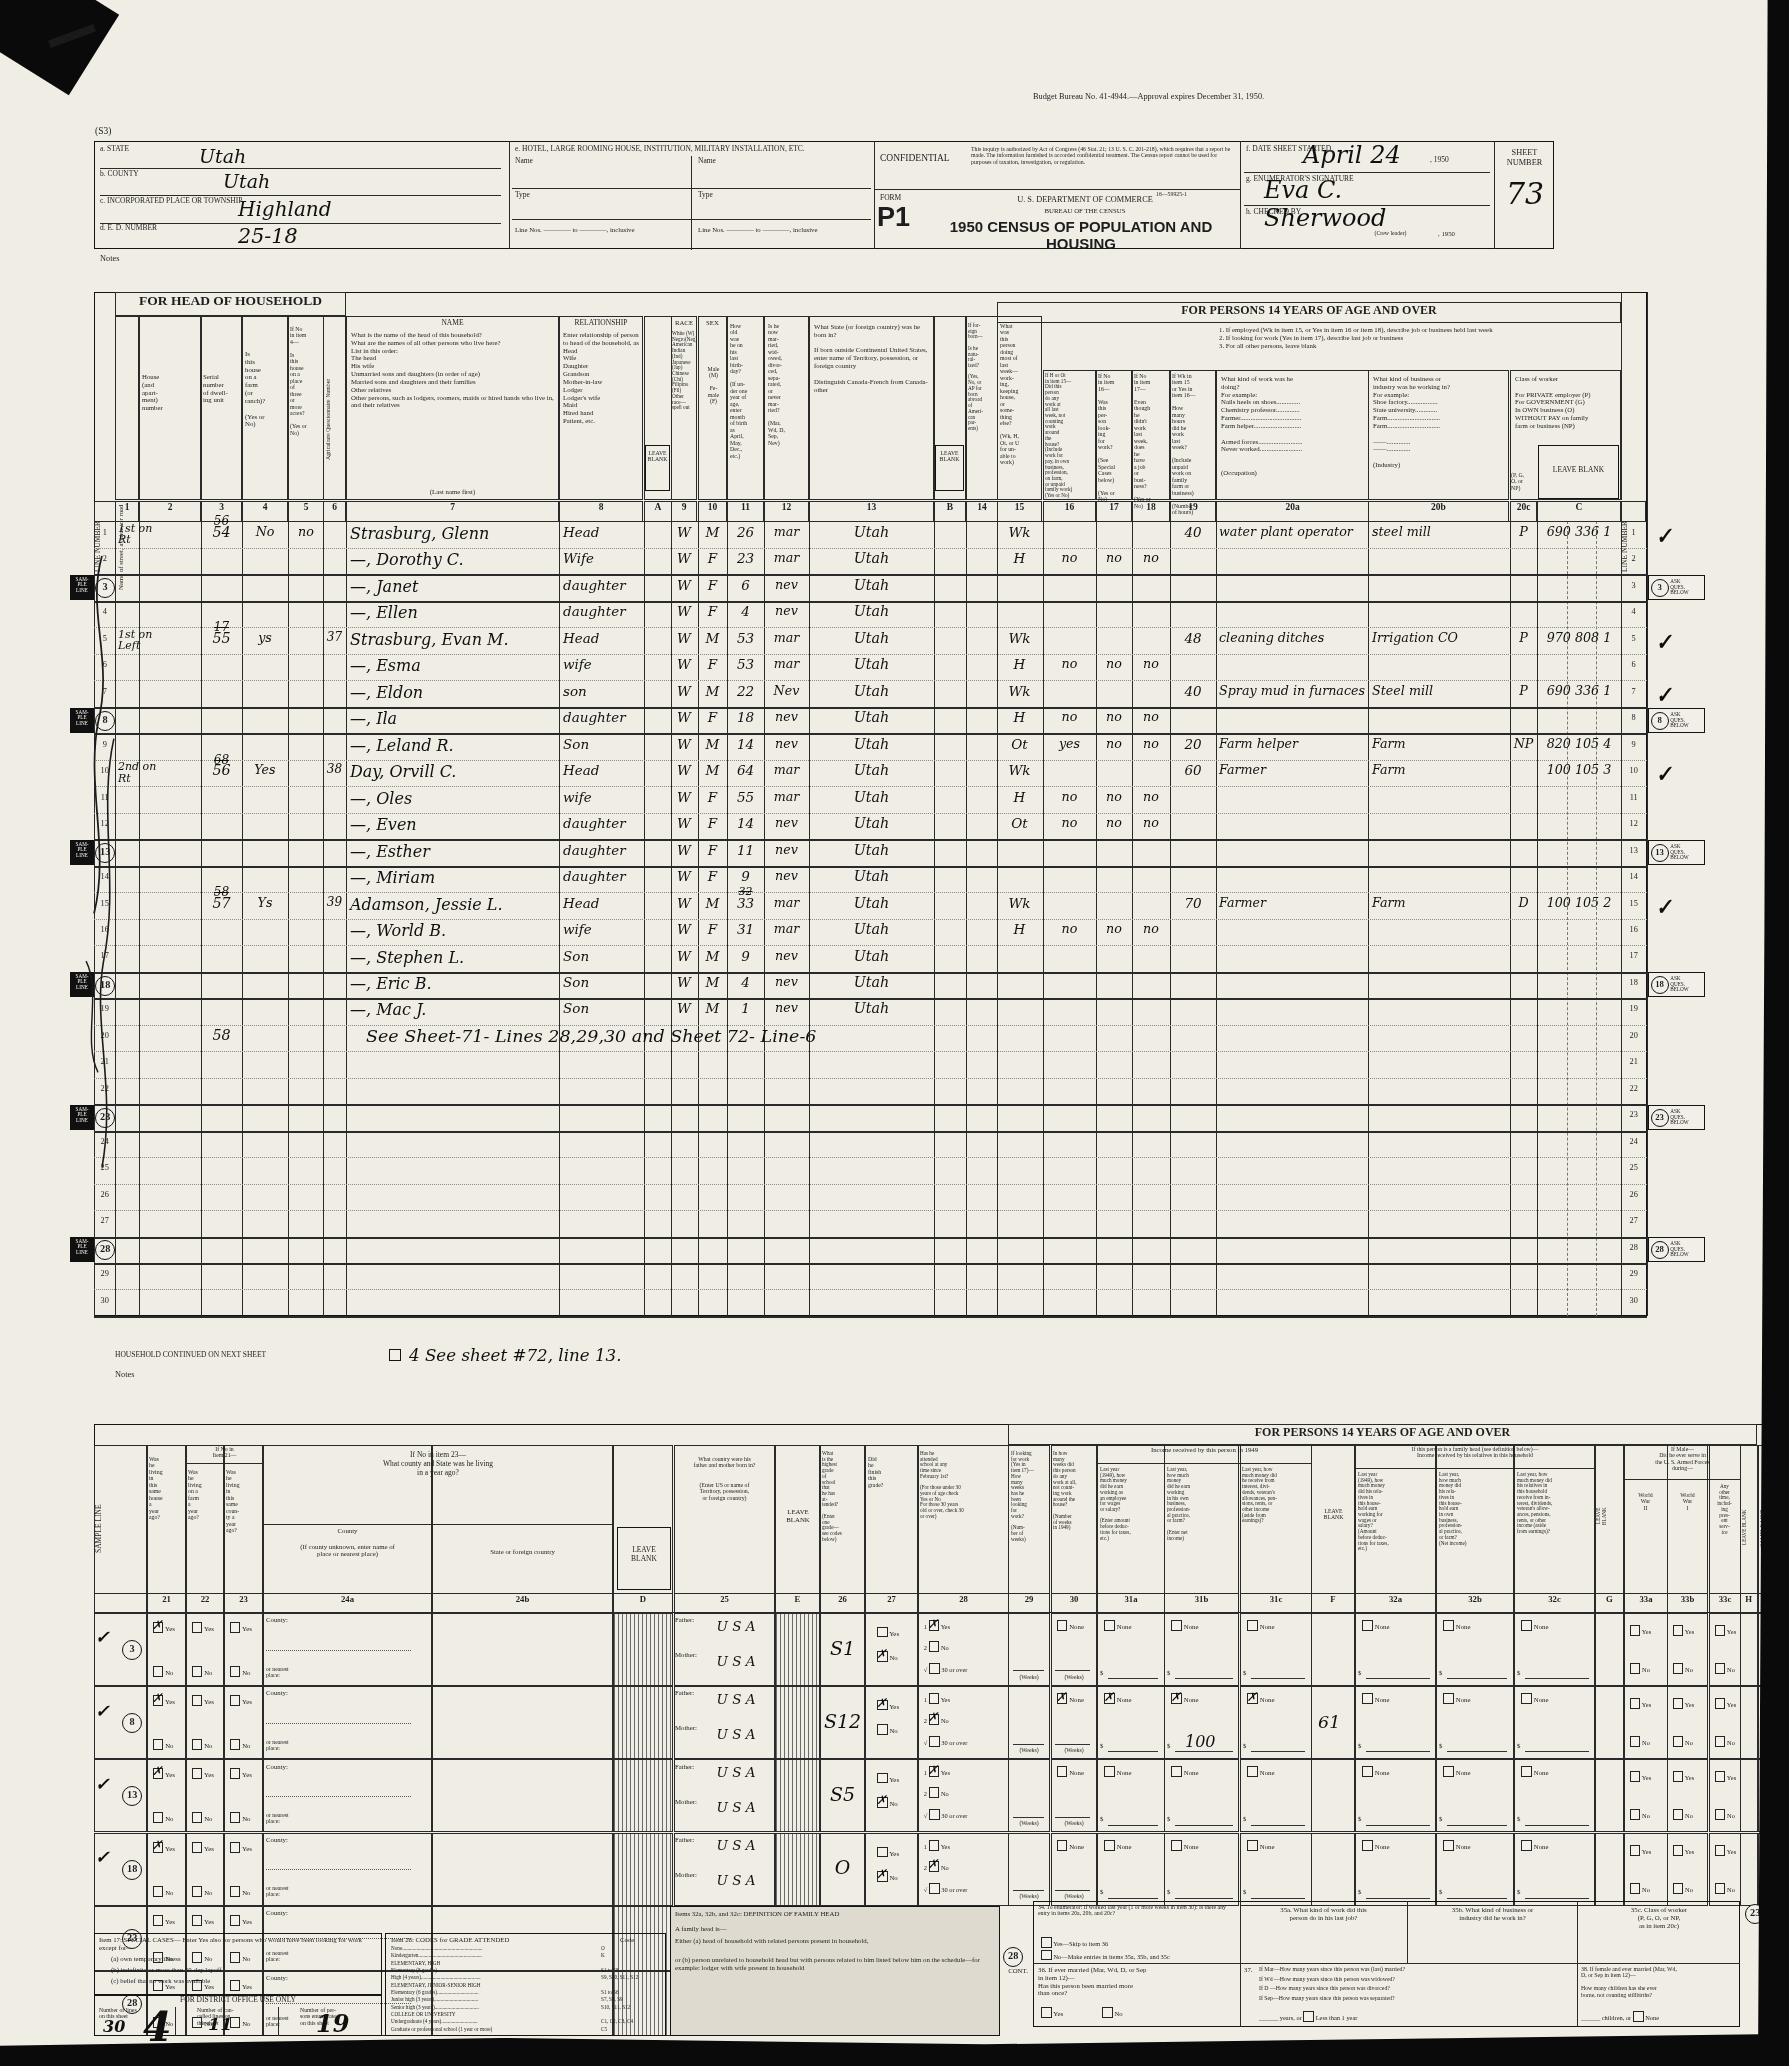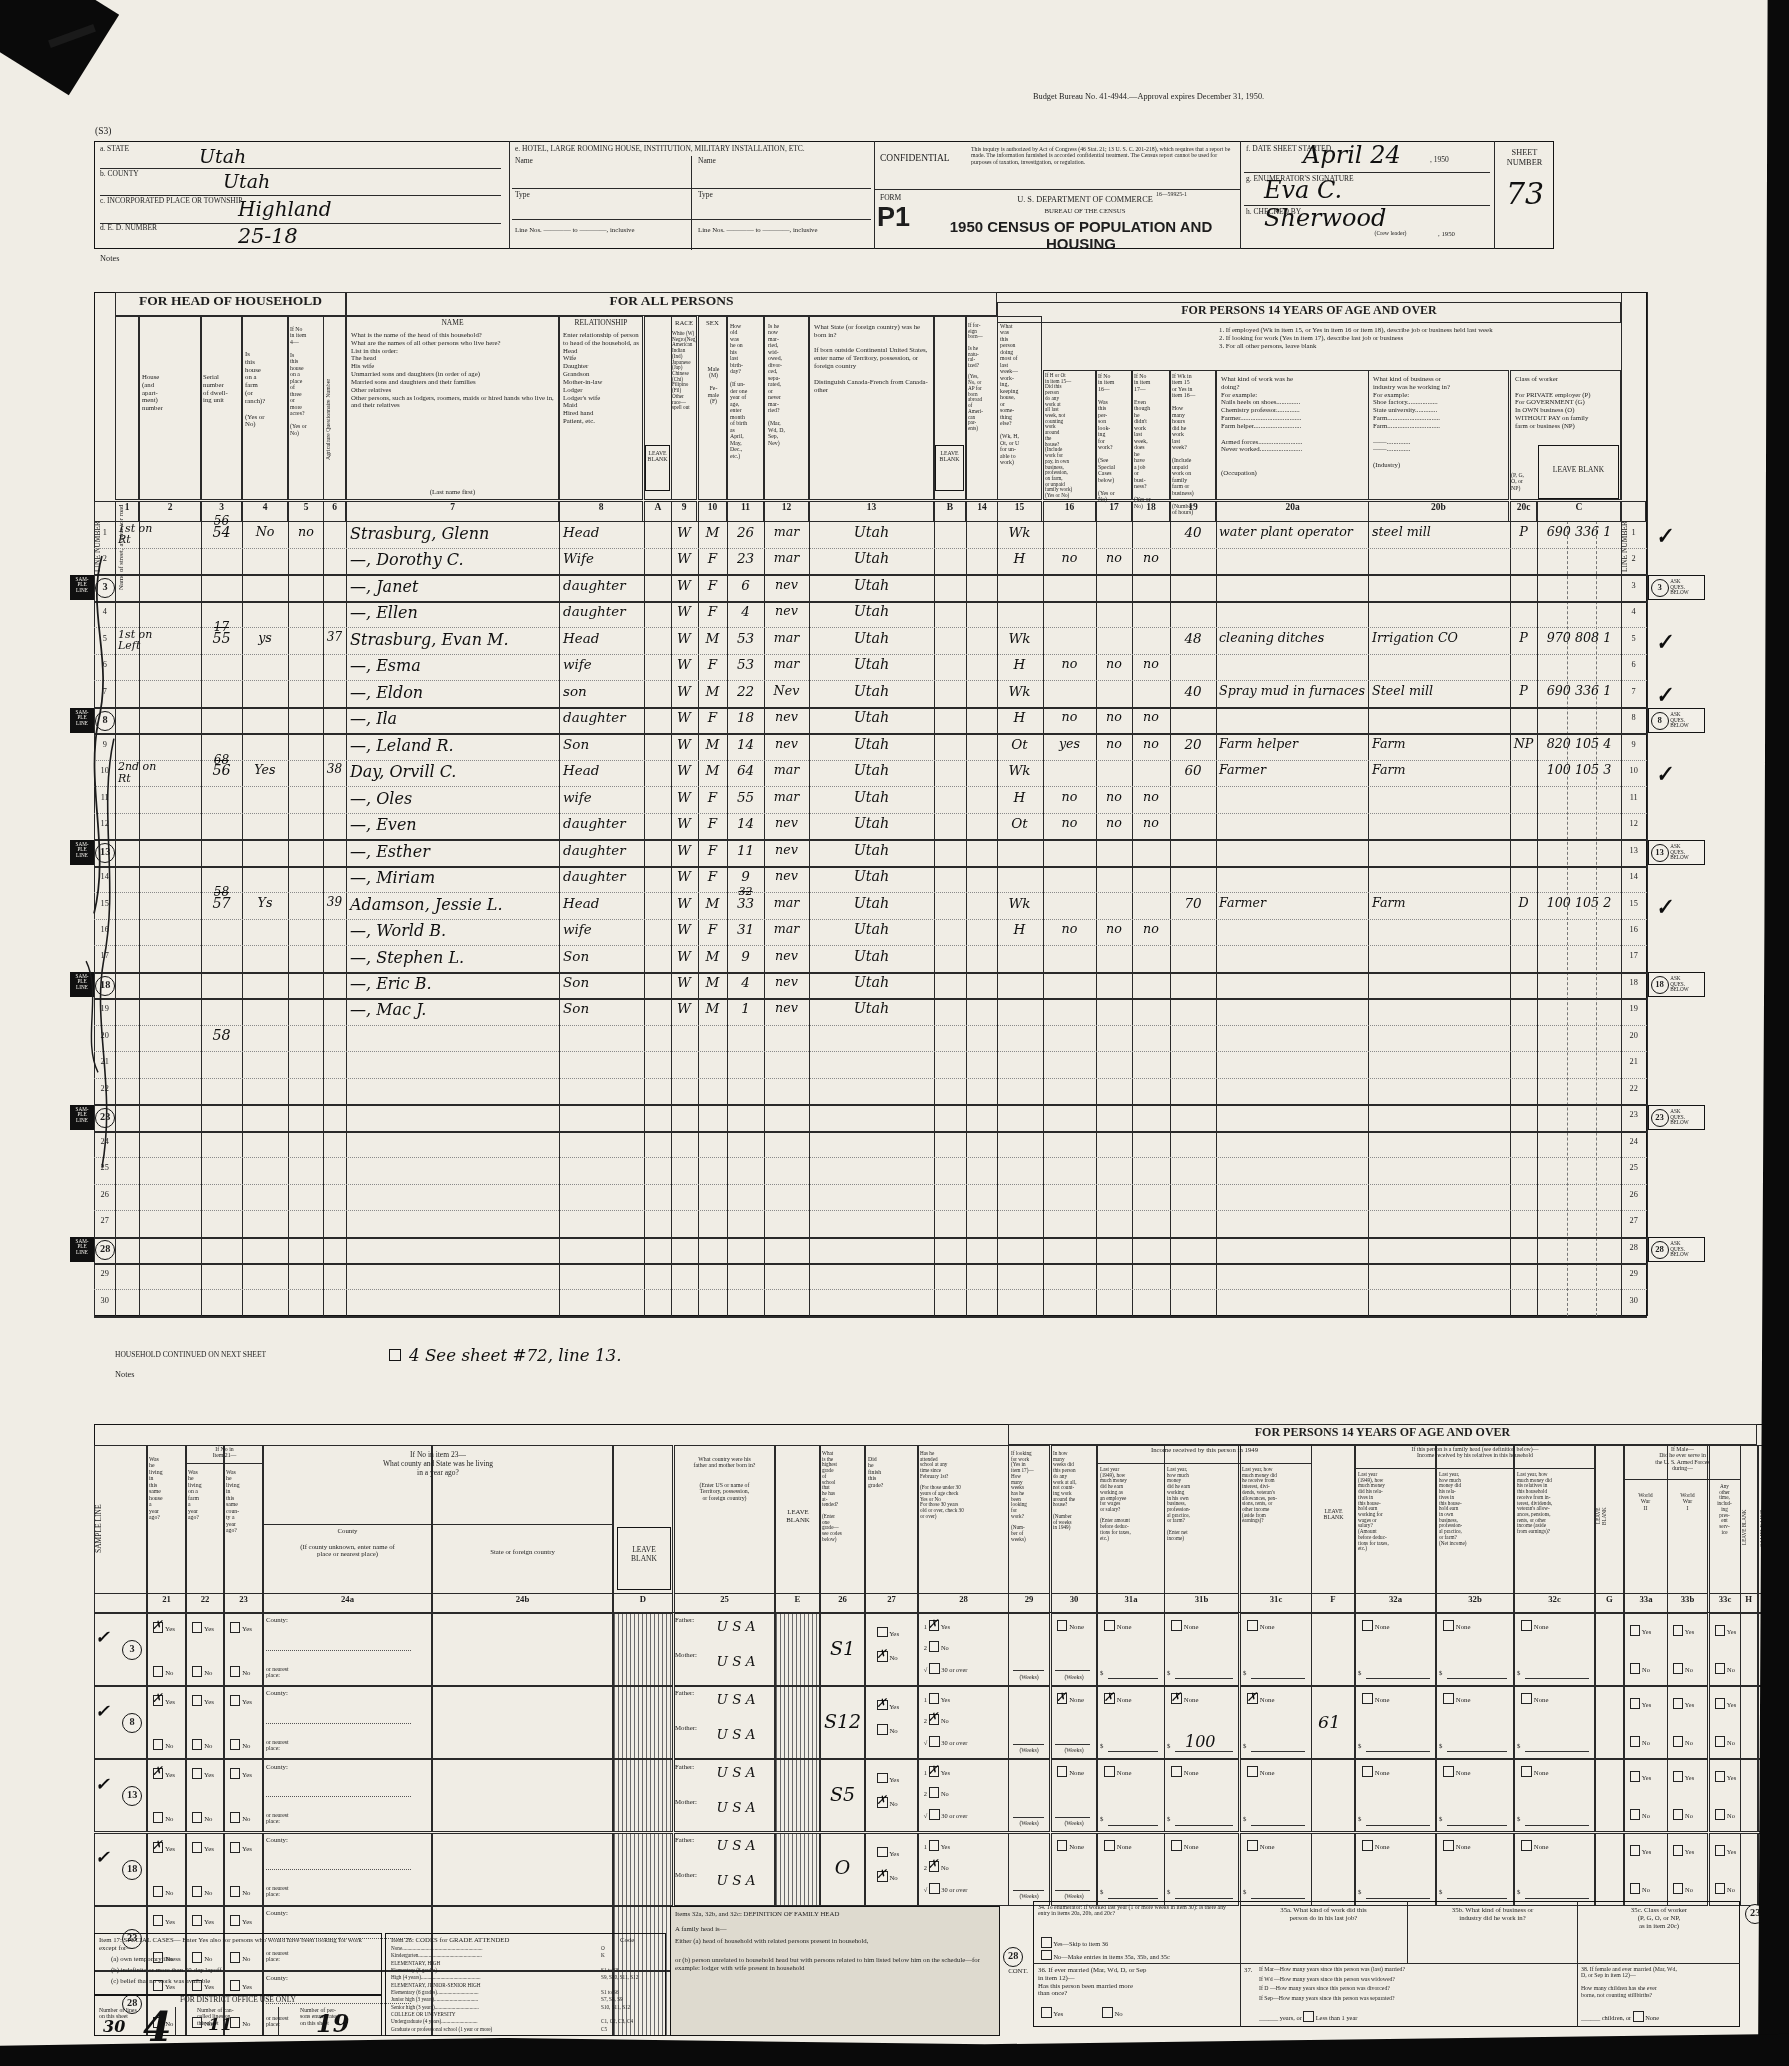--- a/index.html
+++ b/index.html
@@ -82,21 +82,20 @@
       <div class="bx hw" style="left: 1264px; top: 176px; width: 207px; height: 27px; font: italic 24px &quot;DejaVu Serif&quot;;">Eva C. Sherwood</div>
       <div class="bx " style="left: 1244px; top: 205px; width: 246px; height: 0.8px; background: rgb(42, 42, 42);"></div>
       <div class="bx t9 bold" style="left: 1246px; top: 208px; width: 159px; height: 9.5px;">h. CHECKED BY</div>
       <div class="bx t7 c" style="left: 1351px; top: 230px; width: 79px; height: 9.5px;">(Crew leader)</div>
       <div class="bx t8" style="left: 1438px; top: 230px; width: 48px; height: 9.5px;">, 1950</div>
       <div class="bx t10 bold c pre" style="left: 1500px; top: 148px; width: 49px; height: 24px;">SHEET NUMBER</div>
       <div class="bx hw" style="left: 1506px; top: 176px; width: 48px; height: 40px; font: italic 30px &quot;DejaVu Serif&quot;;">73</div>
       <div class="bx t10 bold" style="left: 100px; top: 254px; width: 48px; height: 11px;">Notes</div>
       <div class="bx b2" style="left: 94px; top: 292px; width: 1553px; height: 1024px;"></div>
       <div class="bx b c bold" style="left: 115px; top: 292px; width: 231px; height: 24px; font: bold 13.5px &quot;Liberation Serif&quot;;">FOR HEAD OF HOUSEHOLD</div>
-      <div class="bx b c bold" style="left: 346px; top: 292px; width: 651px; height: 24px; font: bold 13.5px &quot;Liberation Serif&quot;;">FOR ALL PERSONS</div>
       <div class="bx b c bold" style="left: 997px; top: 302px; width: 624px; height: 20.7px; font: bold 12px &quot;Liberation Serif&quot;;">FOR PERSONS 14 YEARS OF AGE AND OVER</div>
       <div class="bx t8 pre" style="left: 1170px; top: 326px; width: 447px; height: 43px; padding-left: 49px;">1. If employed (Wk in item 15, or Yes in item 16 or item 18), describe job or business held last week
 2. If looking for work (Yes in item 17), describe last job or business
 3. For all other persons, leave blank</div>
       <div class="bx " style="left: 115px; top: 292px; width: 0.8px; height: 208px; background: rgb(42, 42, 42);"></div>
       <div class="bx " style="left: 1621px; top: 292px; width: 0.8px; height: 208px; background: rgb(42, 42, 42);"></div>
       <div class="bx vert t9 bold c" style="left: 94px; top: 340px; width: 21.5px; height: 413px;">LINE NUMBER</div>
       <div class="bx vert t9 bold c" style="left: 1621px; top: 340px; width: 25.4px; height: 413px;">LINE NUMBER</div>
       <div class="bx b" style="left: 115px; top: 316px; width: 24px; height: 184px;"></div>
       <div class="bx vert t8 c" style="left: 117px; top: 364px; width: 20.7px; height: 366px;">Name of street, avenue, or road</div>
@@ -773,20 +772,21 @@
       <div class="bx hw" style="left: 563px; top: 1000px; width: 81px; height: 23px; font: italic 13.5px &quot;DejaVu Serif&quot;; white-space: nowrap; overflow: visible;">Son</div>
       <div class="bx hw c" style="left: 671px; top: 1000px; width: 26px; height: 23px; font: italic 13.5px &quot;DejaVu Serif&quot;; white-space: nowrap; overflow: visible;">W</div>
       <div class="bx hw c" style="left: 698px; top: 1000px; width: 29px; height: 23px; font: italic 13.5px &quot;DejaVu Serif&quot;; white-space: nowrap; overflow: visible;">M</div>
       <div class="bx hw c" style="left: 727px; top: 1000px; width: 37px; height: 23px; font: italic 13.5px &quot;DejaVu Serif&quot;; white-space: nowrap; overflow: visible;">1</div>
       <div class="bx hw c" style="left: 764px; top: 1000px; width: 45px; height: 23px; font: italic 12.7px &quot;DejaVu Serif&quot;; white-space: nowrap; overflow: visible;">nev</div>
       <div class="bx hw c" style="left: 809px; top: 1000px; width: 125px; height: 23px; font: italic 14.3px &quot;DejaVu Serif&quot;; white-space: nowrap; overflow: visible;">Utah</div>
       <div class="bx " style="left: 94px; top: 1025px; width: 1553px; height: 0.8px; background: none; border-top: 0.8px dotted rgb(138, 138, 138);"></div>
       <div class="bx t10 bold c" style="left: 94px; top: 1031px; width: 21.5px; height: 14.3px;">20</div>
       <div class="bx t10 bold c" style="left: 1621px; top: 1031px; width: 25.4px; height: 14.3px;">20</div>
       <div class="bx hw c" style="left: 201px; top: 1027px; width: 41px; height: 23px; font: italic 14.3px &quot;DejaVu Serif&quot;; white-space: nowrap; overflow: visible;">58</div>
+      <div class="bx hw" style="left: 366px; top: 1026px; width: 715px; height: 22px; font: italic 17.5px &quot;DejaVu Serif&quot;;">See Sheet-71- Lines 28,29,30  and Sheet 72- Line-6</div>
       <div class="bx " style="left: 94px; top: 1051px; width: 1553px; height: 0.8px; background: none; border-top: 0.8px dotted rgb(138, 138, 138);"></div>
       <div class="bx t10 bold c" style="left: 94px; top: 1057px; width: 21.5px; height: 14.3px;">21</div>
       <div class="bx t10 bold c" style="left: 1621px; top: 1057px; width: 25.4px; height: 14.3px;">21</div>
       <div class="bx " style="left: 94px; top: 1078px; width: 1553px; height: 0.8px; background: none; border-top: 0.8px dotted rgb(138, 138, 138);"></div>
       <div class="bx t10 bold c" style="left: 94px; top: 1084px; width: 21.5px; height: 14.3px;">22</div>
       <div class="bx t10 bold c" style="left: 1621px; top: 1084px; width: 25.4px; height: 14.3px;">22</div>
       <div class="bx " style="left: 94px; top: 1104px; width: 1553px; height: 2.4px; background: rgb(42, 42, 42);"></div>
       <div class="bx t10 bold c" style="left: 94px; top: 1110px; width: 21.5px; height: 14.3px;">23</div>
       <div class="bx t10 bold c" style="left: 1621px; top: 1110px; width: 25.4px; height: 14.3px;">23</div>
       <div class="bx dark" style="left: 70px; top: 1105px; width: 24px; height: 25px;">

